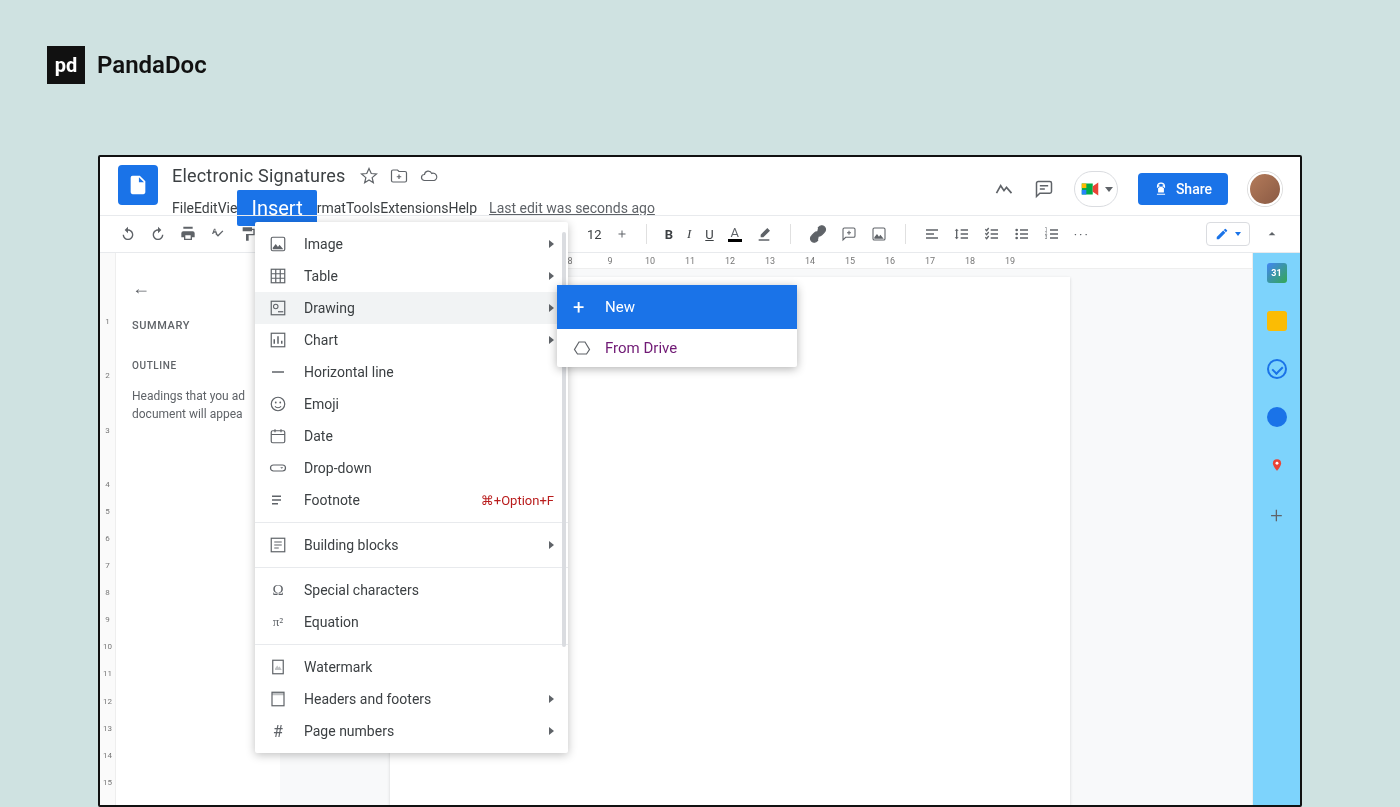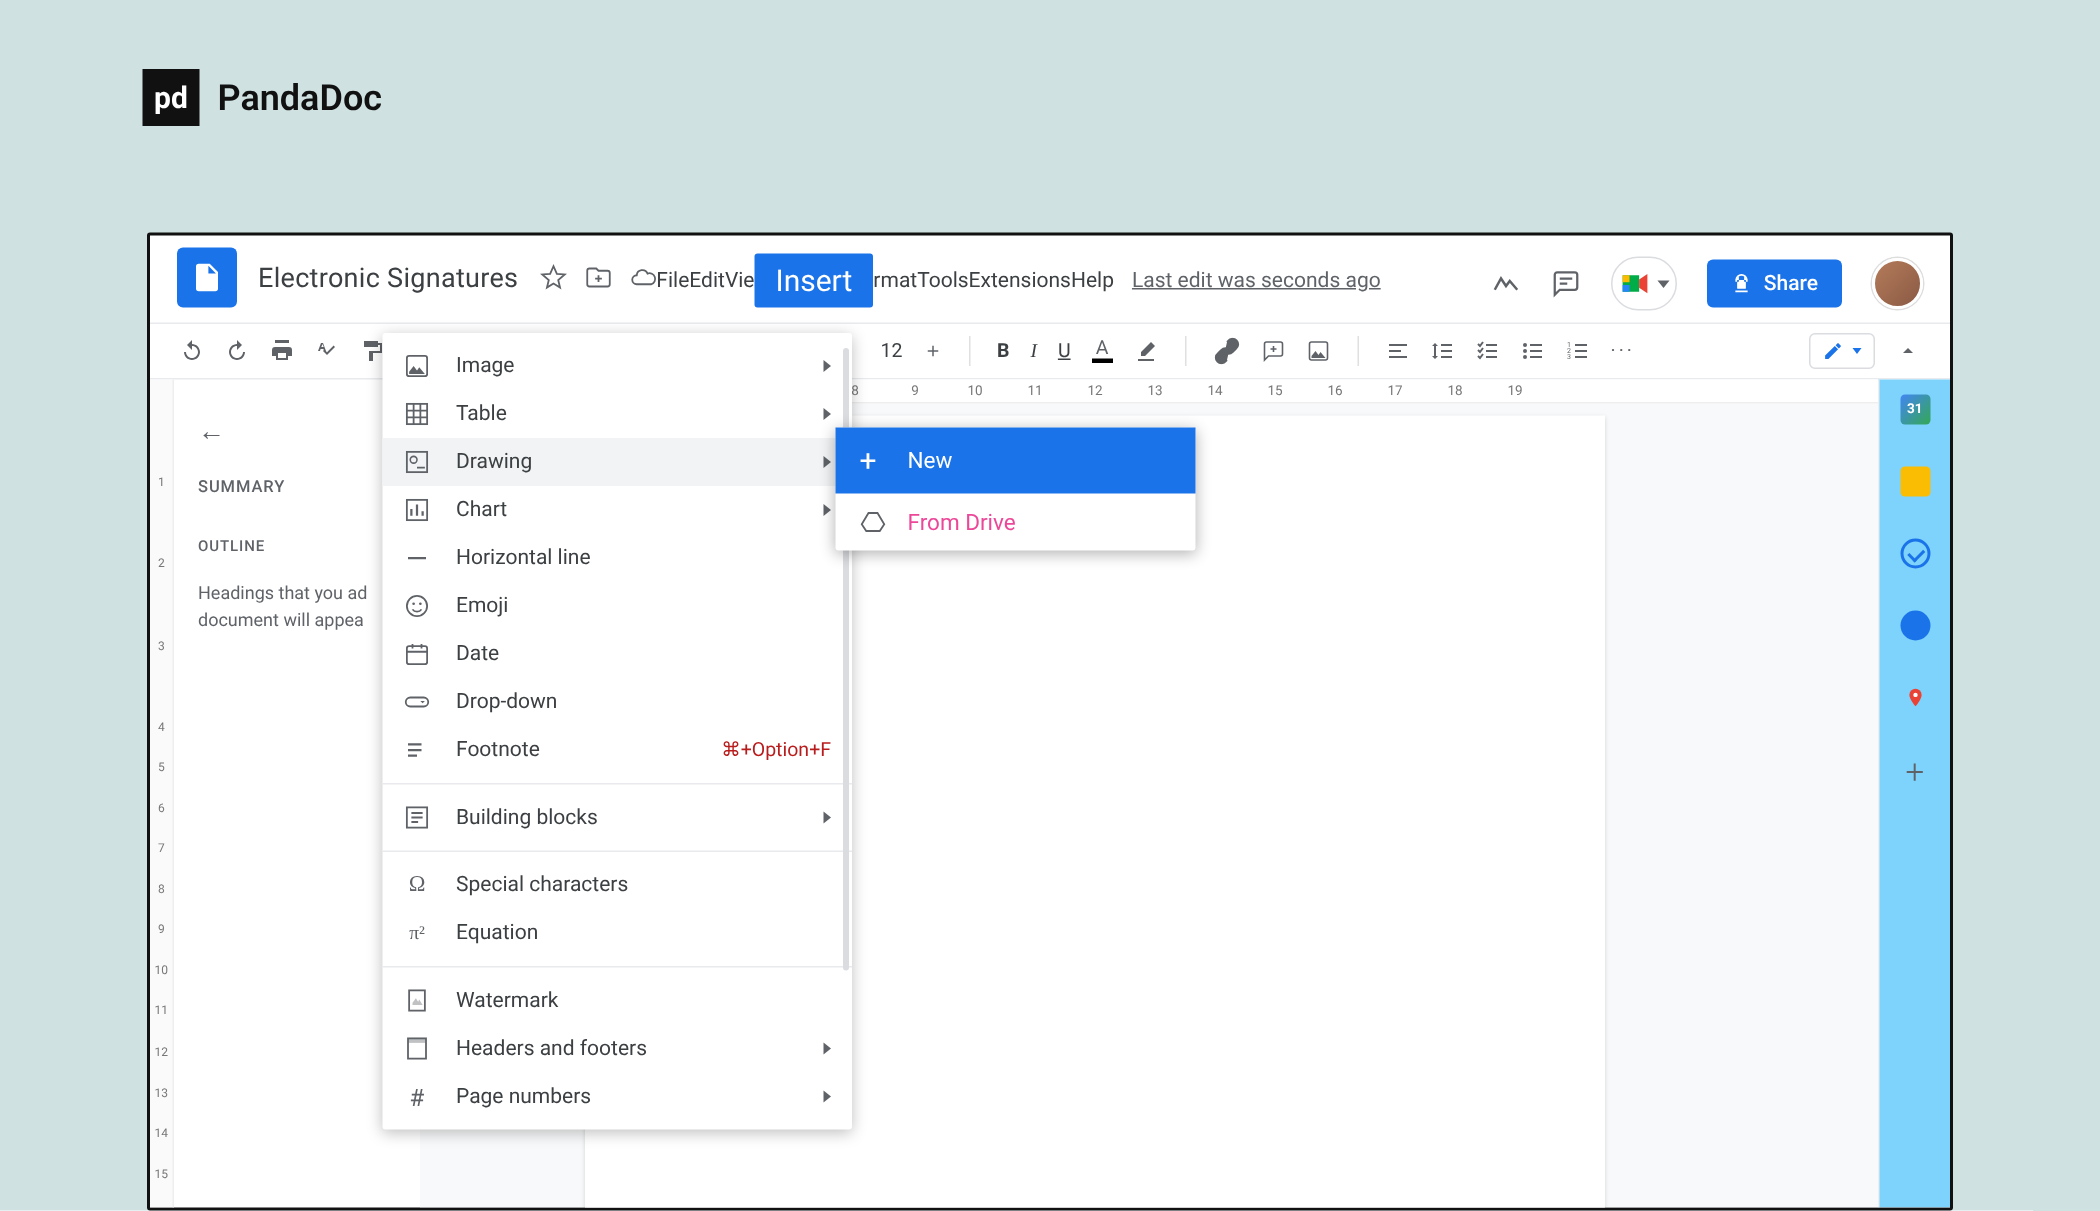--- a/index.html
+++ b/index.html
@@ -12,21 +12,21 @@
     position: relative;
   }
   .pandadoc-logo {
     position: absolute;
     top: 46px; left: 47px;
     display: flex; align-items: center; gap: 12px;
   }
   .pandadoc-logo .mark {
     width: 38px; height: 38px; background: #111; color: #fff;
     display: flex; align-items: center; justify-content: center;
-    font-weight: 700; font-size: 20px; margin-left: 48px;
+    font-weight: 700; font-size: 20px;
   }
   .pandadoc-logo .word { font-size: 24px; font-weight: 600; color: #111; }
 
   .app-frame {
     position: absolute;
     top: 155px; left: 98px;
     width: 1204px; height: 652px;
     background: #fff;
     border: 2px solid #111;
     border-radius: 2px;
@@ -39,21 +39,21 @@
     padding: 8px 18px 0 18px;
     height: 58px;
     position: relative;
   }
   .doc-icon {
     width: 40px; height: 40px; background: #1a73e8;
     border-radius: 4px; margin-right: 14px;
     display: flex; align-items: center; justify-content: center;
   }
   .doc-icon svg { fill: #fff; }
-  .title-stack { display: flex; flex-direction: row; }
+  .title-stack { display: flex; flex-direction: column; }
   .title-row { display: flex; align-items: center; gap: 14px; }
   .doc-title { font-size: 18px; color: #3c4043; letter-spacing: .2px; }
   .title-icons { color: #5f6368; display: flex; gap: 12px; }
   .title-icons svg { width: 18px; height: 18px; }
   .menu-bar { display: flex; align-items: center; font-size: 14px; color: #3c4043; margin-top: 4px; }
   .menu-bar .menu-item { cursor: pointer; }
   .menu-bar .menu-item.active {
     background: #1a73e8; color: #fff;
     padding: 6px 14px; border-radius: 2px;
     font-size: 20px;
@@ -220,21 +220,21 @@
   
   .submenu {
     position: absolute;
     top: 128px; left: 457px;
     width: 240px;
     background: #fff;
     box-shadow: 0 2px 10px rgba(0,0,0,.3);
     border-radius: 2px;
     z-index: 60;
   }
-  .submenu .mi { display: flex; align-items: center; padding: 10px 16px; gap: 14px; font-size: 15px; color: #ec4899; cursor:pointer;}
+  .submenu .mi { display: flex; align-items: center; padding: 10px 16px; gap: 14px; font-size: 15px; color: #701a75; cursor:pointer;}
   .submenu .mi.selected { background: #1a73e8; color: #fff; }
   .submenu .mi.selected .ico { color: #fff; }
   .submenu .mi .ico { width: 18px; color: #5f6368; }
 
   svg { display: block; }
 </style>
 </head>
 <body>
 
 <div class="pandadoc-logo">

